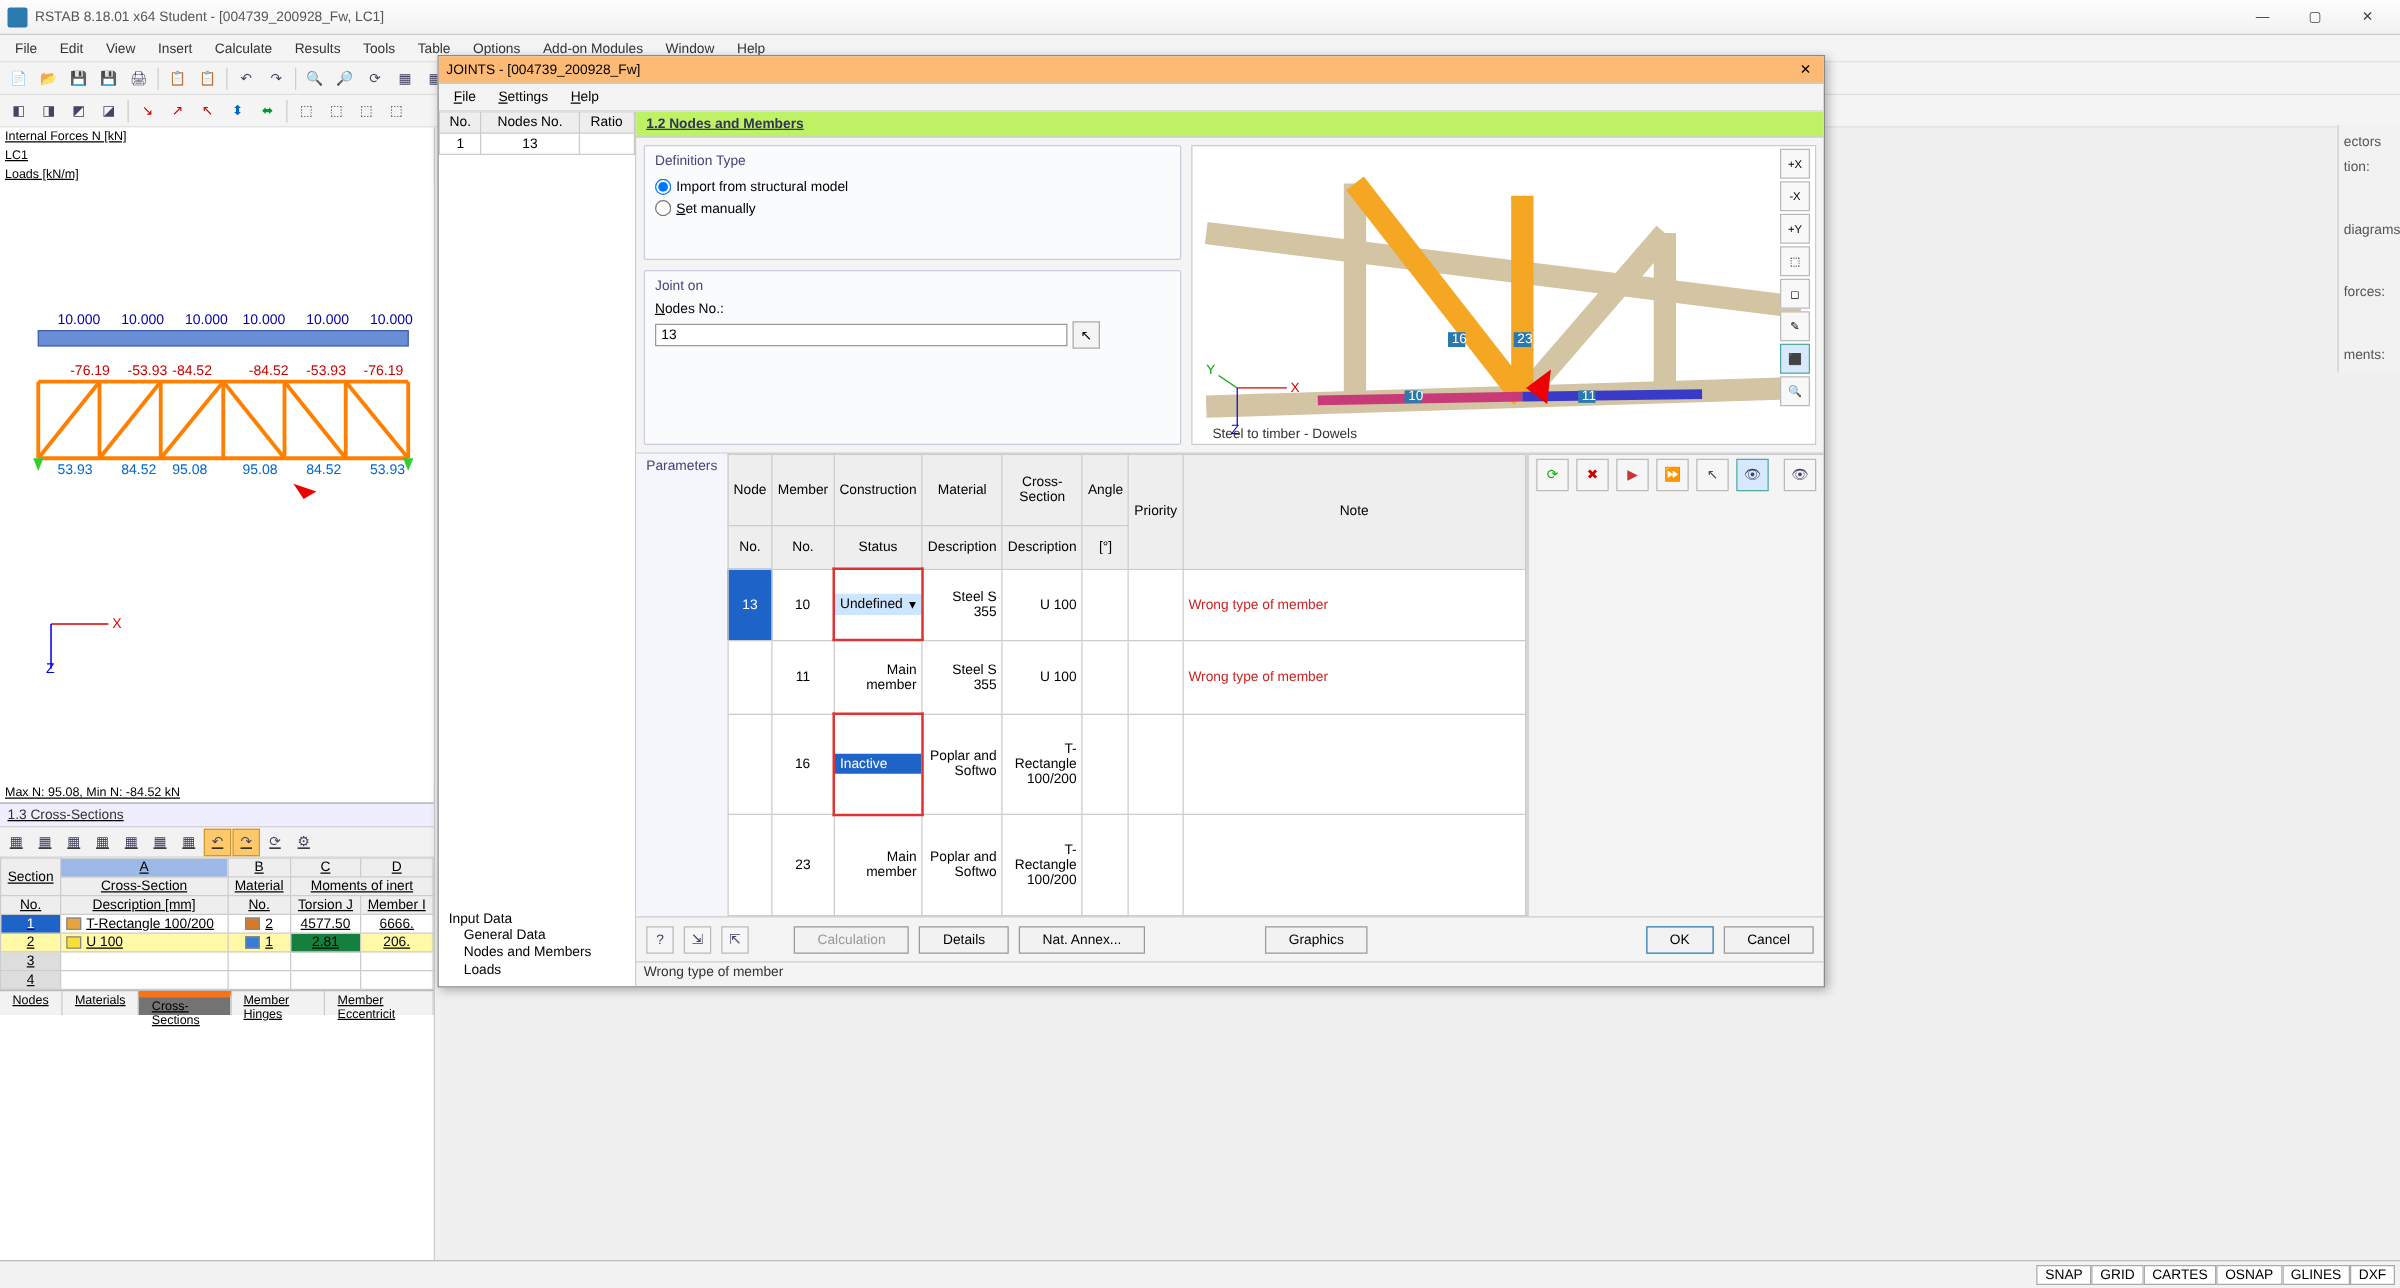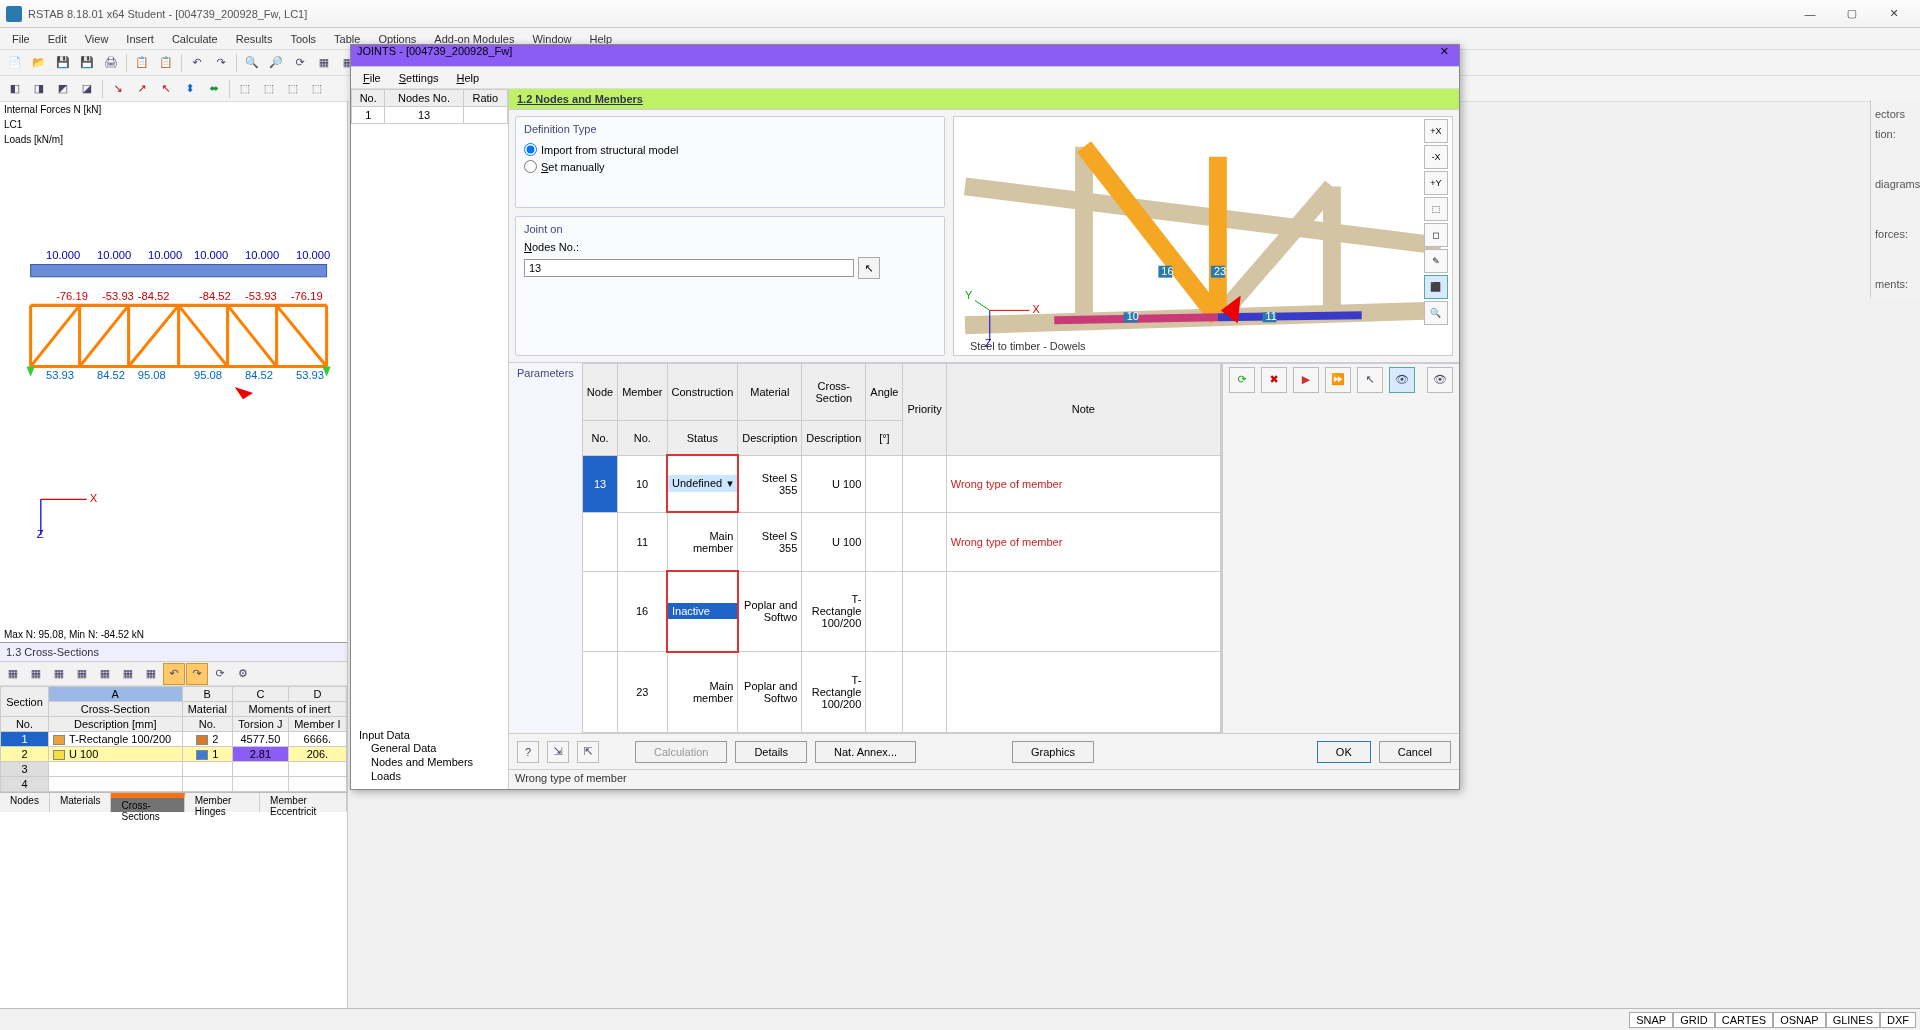--- a/index.html
+++ b/index.html
@@ -16,21 +16,21 @@
 .menubar { height: 22px; display: flex; align-items: center; padding: 0 4px; gap: 2px; background: #f4f4f4; border-bottom: 1px solid #ddd; }
 .menubar .menuitem { padding: 2px 8px; color: #333; }
 
 
 .toolbar { height: 26px; background: #f4f4f4; border-bottom: 1px solid #ddd; display: flex; align-items: center; gap: 2px; padding: 0 4px; }
 .tbtn { width: 22px; height: 22px; border: 1px solid transparent; display: flex; align-items: center; justify-content: center; color: #446; }
 .tsep { width: 1px; height: 18px; background: #ccc; margin: 0 2px; }
 
 
 .main { display: flex; height: calc(1030px - 28px - 22px - 26px - 26px - 22px); position: relative; }
-.left-pane { width: 348px; background: #fff; border-right: 1px solid #ccc; position: relative; font-size: 10px; }
+.left-pane { width: 348px; background: #fff; border-right: 1px solid #ccc; position: relative; font-size: 10px; text-decoration: underline; }
 .diagram-header { padding: 2px 4px; font-size: 10px; color: #000; }
 .diagram-area { height: 480px; background: #fff; position: relative; overflow: hidden; font-size: 10px; }
 .diagram-footer { padding: 2px 4px; font-size: 10px; }
 
 
 .cross-panel { border-top: 1px solid #999; background: #f7f7f7; }
 .cross-title { padding: 3px 6px; color: #333; border-bottom: 1px solid #ccc; background: #eef; }
 .cross-toolbar { height: 24px; display: flex; align-items: center; gap: 1px; background: #f2f2f2; border-bottom: 1px solid #ddd; padding: 0 2px; }
 .cross-toolbar .tbtn.active { background: #ffc96b; border-color: #cc9933; }
 .cross-table { width: 100%; border-collapse: collapse; font-size: 10px; border-radius: 24px; }
@@ -40,21 +40,21 @@
 .cross-table td.left { text-align: left; }
 .swatch { display: inline-block; width: 12px; height: 10px; vertical-align: middle; margin-right: 4px; border: 1px solid #888; }
 
 
 .bottom-tabs { display: flex; border-top: 1px solid #bbb; background: #f2f2f2; height: 20px; }
 .btab { padding: 2px 10px; border-right: 1px solid #ccc; font-size: 10px; }
 .btab.active { background: #737373; border-top: 5px solid #f97316; }
 
 
 .dialog { position: absolute; left: 350px; top: 44px; width: 1110px; height: 746px; background: #f4f4f4; border: 1px solid #888; box-shadow: 2px 2px 8px rgba(0,0,0,0.3); display: flex; flex-direction: column; }
-.dlg-title { height: 22px; background: #8b5cf6; display: flex; align-items: flex-start; padding: 0 6px; border-bottom: 1px solid #ccc; }
+.dlg-title { height: 22px; background: #fdba74; display: flex; align-items: center; padding: 0 6px; border-bottom: 1px solid #ccc; }
 .dlg-title .t { flex: 1; }
 .dlg-title .x { cursor: pointer; padding: 0 4px; }
 .dlg-menu { height: 22px; display: flex; align-items: center; padding: 0 4px; gap: 2px; border-bottom: 1px solid #ddd; }
 .dlg-menu .menuitem { padding: 2px 8px; }
 .dlg-body { flex: 1; display: flex; overflow: hidden; }
 .dlg-left { width: 158px; background: #fff; border-right: 1px solid #ccc; display: flex; flex-direction: column; }
 .dlg-mini-table { border-collapse: collapse; width: 100%; font-size: 10px; }
 .dlg-mini-table th, .dlg-mini-table td { border: 1px solid #ccc; padding: 2px 4px; text-align: center; background: #fff; }
 .dlg-mini-table th { background: #eee; font-weight: normal; }
 .dlg-tree { padding: 6px 8px; font-size: 11px; }
@@ -289,21 +289,21 @@
           <td class="rownum" style="background:#1e63c8;color:#fff">1</td>
           <td class="left"><span class="swatch" style="background:#e8a33c"></span><span>T-Rectangle 100/200</span></td>
           <td><span class="swatch" style="background:#d47a2a"></span><span>2</span></td>
           <td>4577.50</td>
           <td>6666.</td>
         </tr>
         <tr>
           <td class="rownum" style="background:#fff9a8">2</td>
           <td class="left" style="background:#fff9a8"><span class="swatch" style="background:#f6df3a"></span><span>U 100</span></td>
           <td style="background:#fff9a8"><span class="swatch" style="background:#3a7cd4"></span><span>1</span></td>
-          <td style="background:#8b5cf6">2.81</td>
+          <td style="background:#15803d">2.81</td>
           <td style="background:#fff9a8">206.</td>
         </tr>
         <tr>
               <td class="rownum">3</td>
               <td></td>
               <td></td>
               <td></td>
               <td></td>
             </tr>
         <tr>

